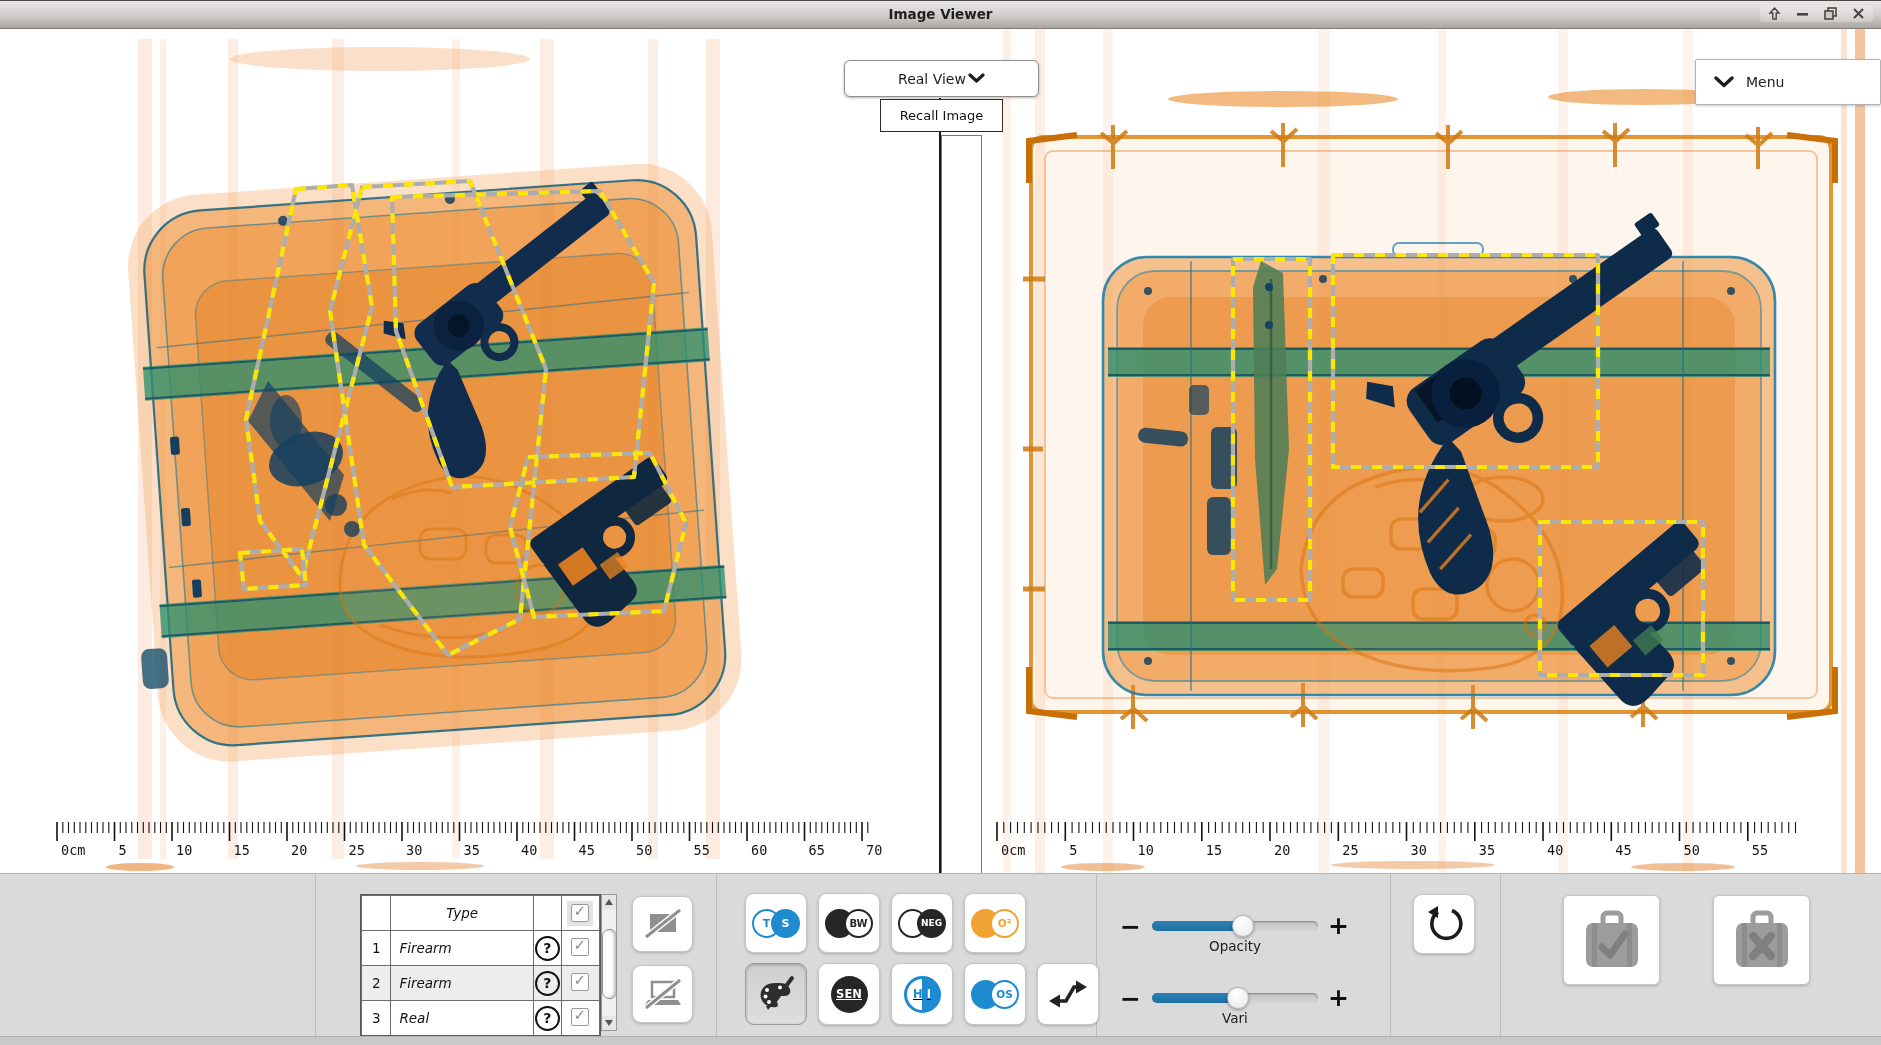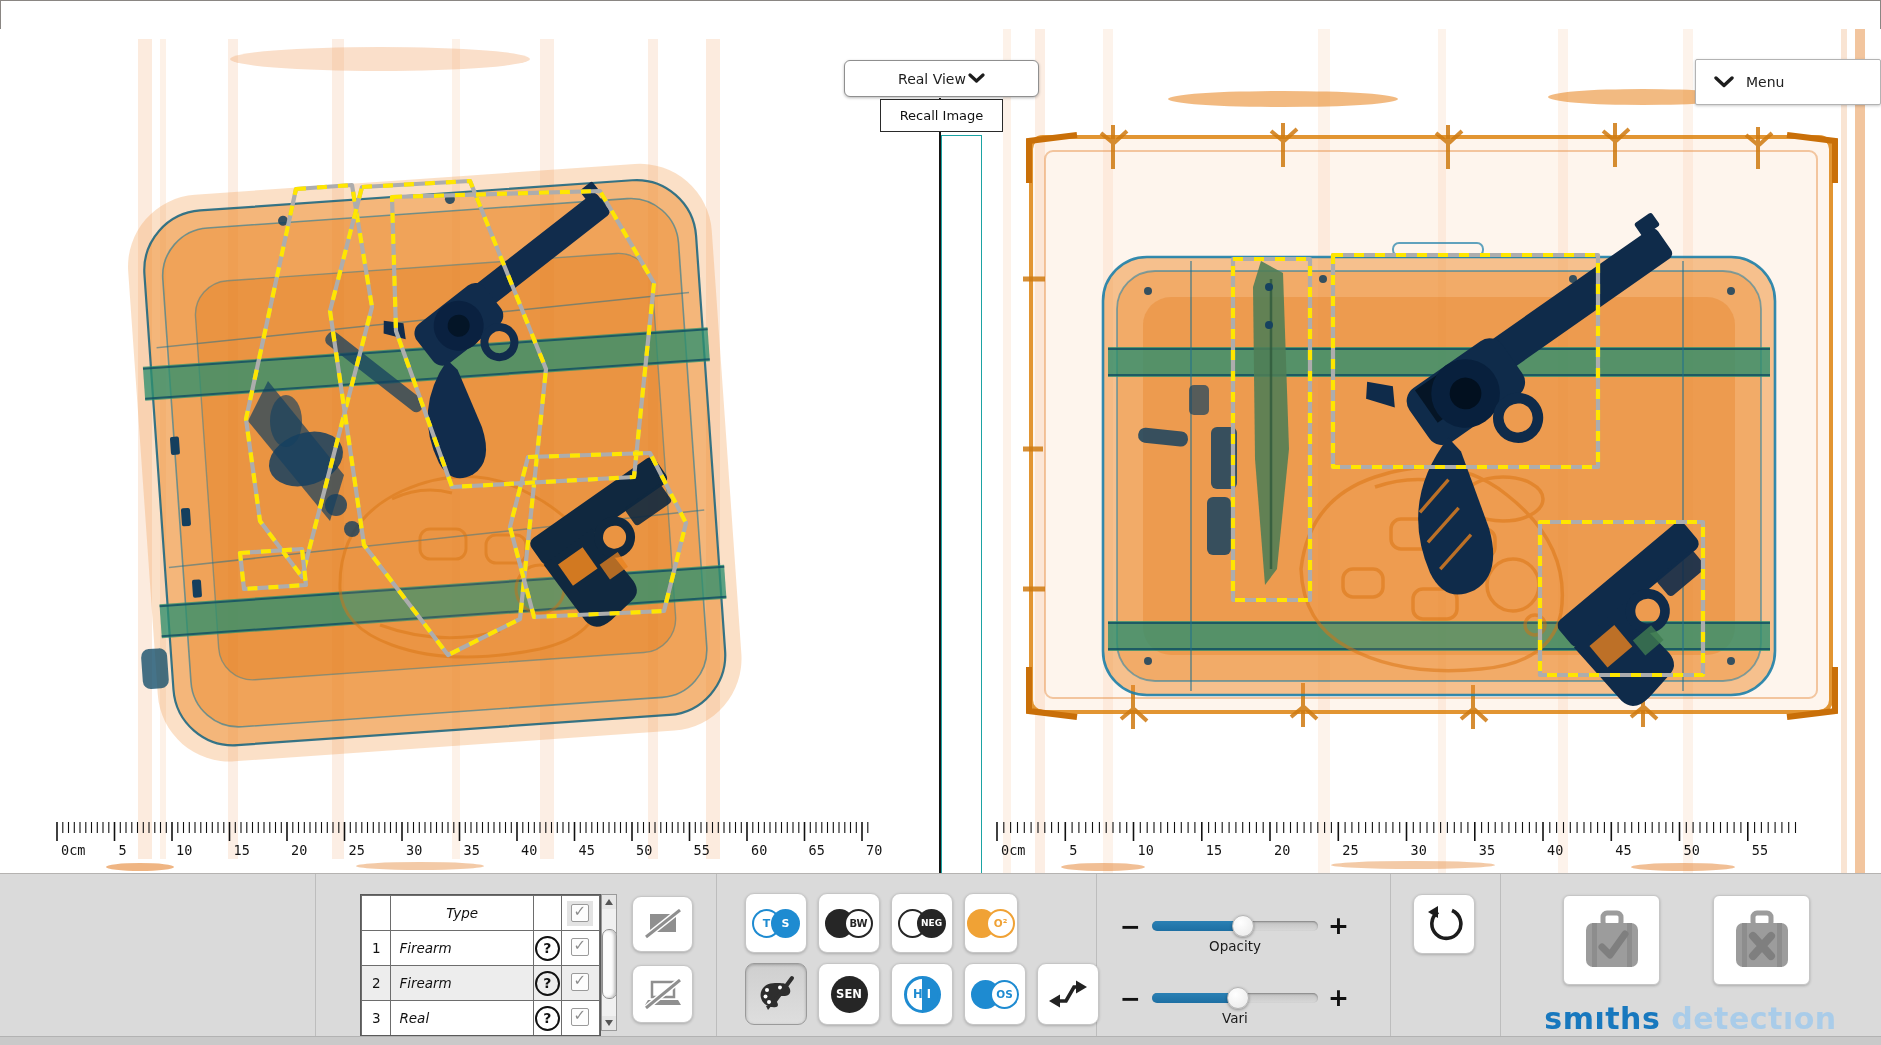--- a/index.html
+++ b/index.html
@@ -73,21 +73,21 @@
   
   .sq-btn{background:#fff;border:1px solid #c6c6c6;border-radius:9px;
     box-shadow:0 1px 3px rgba(0,0,0,.22);display:flex;align-items:center;
     justify-content:center;cursor:pointer;box-sizing:border-box;}
   .sq-btn.active{background:linear-gradient(#cfcfcf,#dedede);border:1px solid #9a9a9a;
     box-shadow:inset 0 1px 3px rgba(0,0,0,.25);}
   .circ{width:29px;height:29px;border-radius:50%;display:flex;align-items:center;
     justify-content:center;font-weight:bold;font-size:11px;box-sizing:border-box;}
   .circ.ovl{margin-left:-10px;}
   .big-circ{width:37px;height:37px;border-radius:50%;display:flex;align-items:center;
-    justify-content:center;font-weight:bold;font-size:11.5px;box-sizing:border-box;}
+    justify-content:center;font-weight:bold;font-size:11.5px;box-sizing:border-box;text-decoration:underline;}
   
   .sl-minus,.sl-plus{font-size:25px;font-weight:bold;color:#111;cursor:pointer;line-height:20px;}
   .sl-track{position:absolute;width:166px;height:10px;border-radius:5px;
     background:linear-gradient(#c2c2c2,#d8d8d8);box-shadow:inset 0 1px 2px rgba(0,0,0,.35);cursor:pointer;}
   .sl-fill{position:absolute;left:0;top:0;height:10px;border-radius:5px;
     background:linear-gradient(#2a80b4,#1d6fa3);}
   .sl-knob{position:absolute;top:-6px;width:22px;height:22px;border-radius:50%;
     background:radial-gradient(circle at 38% 32%,#ffffff,#e8e8e8);
     border:1px solid #b5b5b5;box-shadow:0 1px 3px rgba(0,0,0,.35);box-sizing:border-box;cursor:grab;}
   .sl-label{position:absolute;width:166px;text-align:center;font-size:13.5px;color:#1a1a1a;}
@@ -95,20 +95,46 @@
   .logo{left:1500px;top:127px;width:381px;text-align:center;font-size:30px;
     font-weight:bold;letter-spacing:.5px;}
   .logo .p1{color:#1878be;}
   .logo .p2{color:#a9cce9;}
 </style>
 </head>
 <body>
 
 <div class="window">
 
+  <div class="abs titlebar">
+    <div class="title">Image Viewer</div>
+    <div class="abs win-controls">
+      <span>
+          <svg width="13" height="13" viewBox="0 0 13 13">
+            <path d="M6.5 1 L11 6 H8.2 V12 H4.8 V6 H2 Z" fill="none" stroke="#4a4640" stroke-width="1.4"></path>
+          </svg>
+        </span>
+      <span>
+          <svg width="13" height="13" viewBox="0 0 13 13">
+            <rect x="1" y="6" width="11" height="2.6" fill="#4a4640"></rect>
+          </svg>
+        </span>
+      <span>
+          <svg width="13" height="13" viewBox="0 0 13 13">
+            <rect x="4" y="1" width="8" height="8" fill="none" stroke="#4a4640" stroke-width="1.6"></rect>
+            <rect x="1" y="4" width="8" height="8" fill="#cdc9c5" stroke="#4a4640" stroke-width="1.6"></rect>
+          </svg>
+        </span>
+      <span>
+          <svg width="13" height="13" viewBox="0 0 13 13">
+            <path d="M2 2 L11 11 M11 2 L2 11" stroke="#4a4640" stroke-width="2"></path>
+          </svg>
+        </span>
+    </div>
+  </div>
 
   <div class="abs image-area">
 
     <svg class="abs" style="left:0;top:0" width="939" height="844" viewBox="0 0 939 844">
       <g>
         <rect x="138" y="10" width="14" height="820" fill="#f5bd92" opacity=".30"></rect>
         <rect x="160" y="10" width="6" height="820" fill="#f5bd92" opacity=".22"></rect>
         <rect x="228" y="10" width="10" height="820" fill="#f5bd92" opacity=".25"></rect>
         <rect x="332" y="10" width="12" height="820" fill="#f5bd92" opacity=".25"></rect>
         <rect x="452" y="10" width="8" height="820" fill="#f5bd92" opacity=".2"></rect>
@@ -694,21 +720,21 @@
       <span class="circ ovl" style="background:#1e8bd1;color:#fff">S</span>
     </div>
     <div class="abs sq-btn" style="left:818px;top:19px;width:62px;height:60px">
       <span class="circ" style="background:#262626"></span>
       <span class="circ ovl" style="border:2.5px solid #262626;background:#fff;color:#262626;font-size:10px">BW</span>
     </div>
     <div class="abs sq-btn" style="left:891px;top:19px;width:62px;height:60px">
       <span class="circ" style="border:2.5px solid #262626;background:#fff"></span>
       <span class="circ ovl" style="background:#262626;color:#fff;font-size:9px">NEG</span>
     </div>
-    <div class="abs sq-btn" style="left:964px;top:19px;width:54px;height:60px">
+    <div class="abs sq-btn" style="left:964px;top:19px;width:62px;height:60px">
       <span class="circ" style="background:#f0a235"></span>
       <span class="circ ovl" style="border:2.5px solid #f0a235;background:#fff;color:#f0a235;font-size:10.5px">O²</span>
     </div>
 
     <div class="abs sq-btn active" style="left:745px;top:89px;width:62px;height:62px">
       <svg width="42" height="38" viewBox="0 0 42 38">
         <path d="M20 8 C9 8 4 16 6 23 C8 30 15 33 21 32 C24 31.5 23 28 21.5 26.5 C19 24 21 21 24 21 L30 21 C34.5 21 36.5 17 34.5 13 C31.5 7.5 27 8 20 8 Z" fill="#2e2e2e"></path>
         <circle cx="12" cy="15" r="2" fill="#fff"></circle>
           <circle cx="10.5" cy="21.5" r="2" fill="#fff"></circle>
         <circle cx="14" cy="27" r="2" fill="#fff"></circle>
@@ -778,20 +804,16 @@
     <div class="abs sq-btn" style="left:1713px;top:21px;width:97px;height:90px;border-radius:6px">
       <svg width="66" height="60" viewBox="0 0 66 60">
         <rect x="24" y="3" width="18" height="13" rx="4" fill="none" stroke="#9c9c9c" stroke-width="5"></rect>
         <rect x="7" y="13" width="52" height="44" rx="7" fill="#9c9c9c"></rect>
         <rect x="13" y="13" width="5" height="44" fill="#8d8d8d"></rect>
         <rect x="48" y="13" width="5" height="44" fill="#8d8d8d"></rect>
         <path d="M24 26 L42 46 M42 26 L24 46" stroke="#7f7f7f" stroke-width="8" stroke-linecap="round"></path>
       </svg>
     </div>
 
-    <div class="abs logo">
-      <span class="p1">smıths</span>
-      <span class="p2">detectıon</span>
-    </div>
 
     <div class="abs bottom-strip"></div>
   </div>
 </div>
 
 </body></html>

